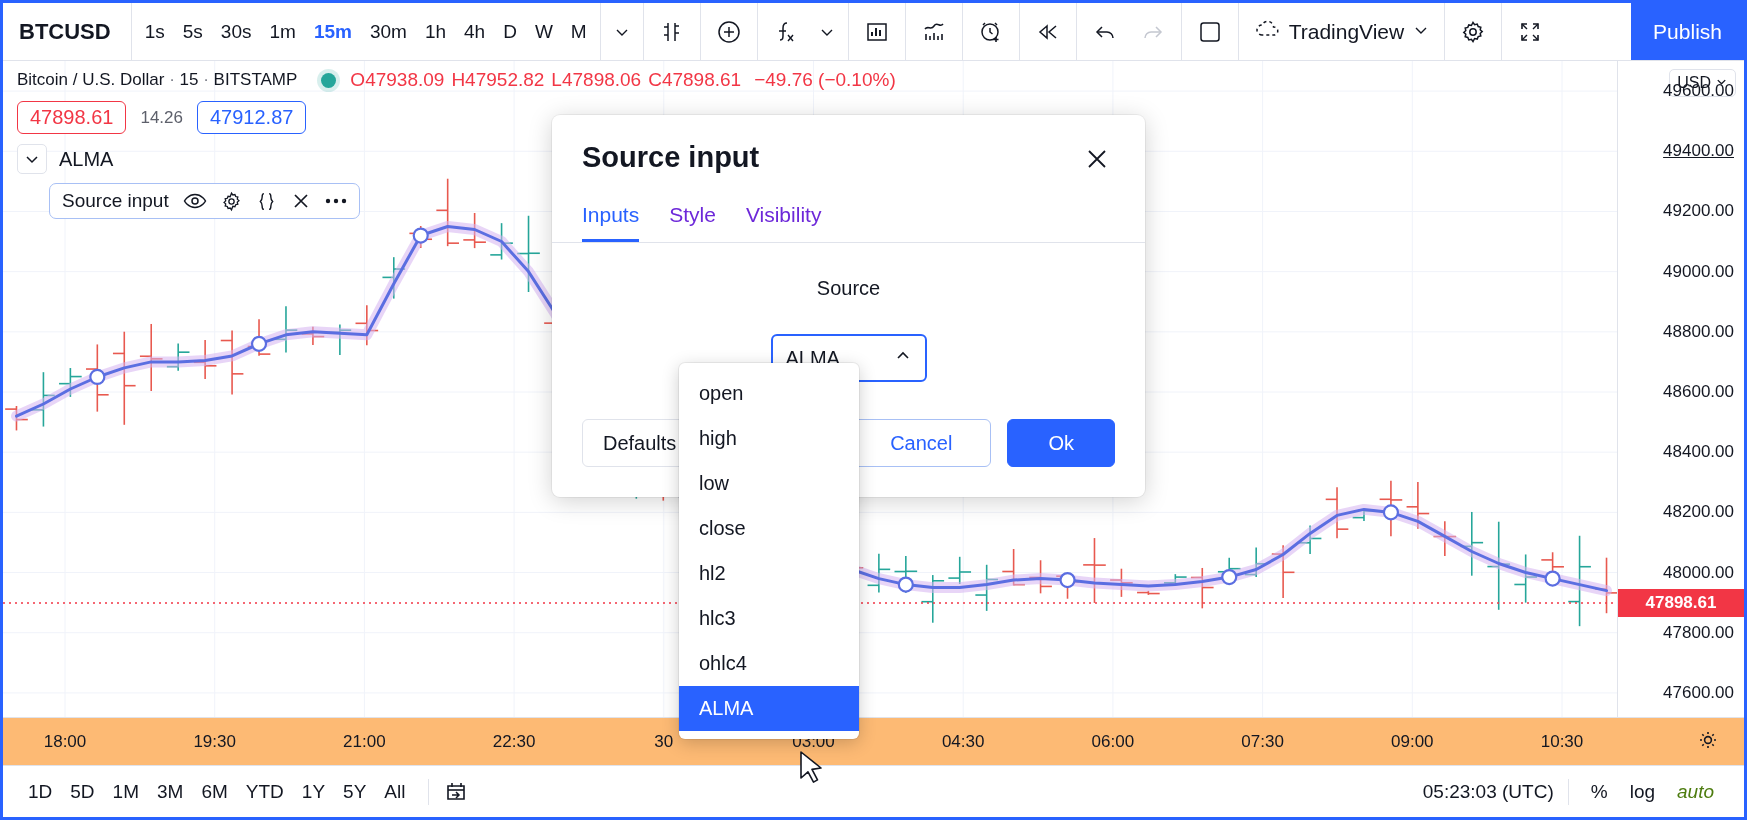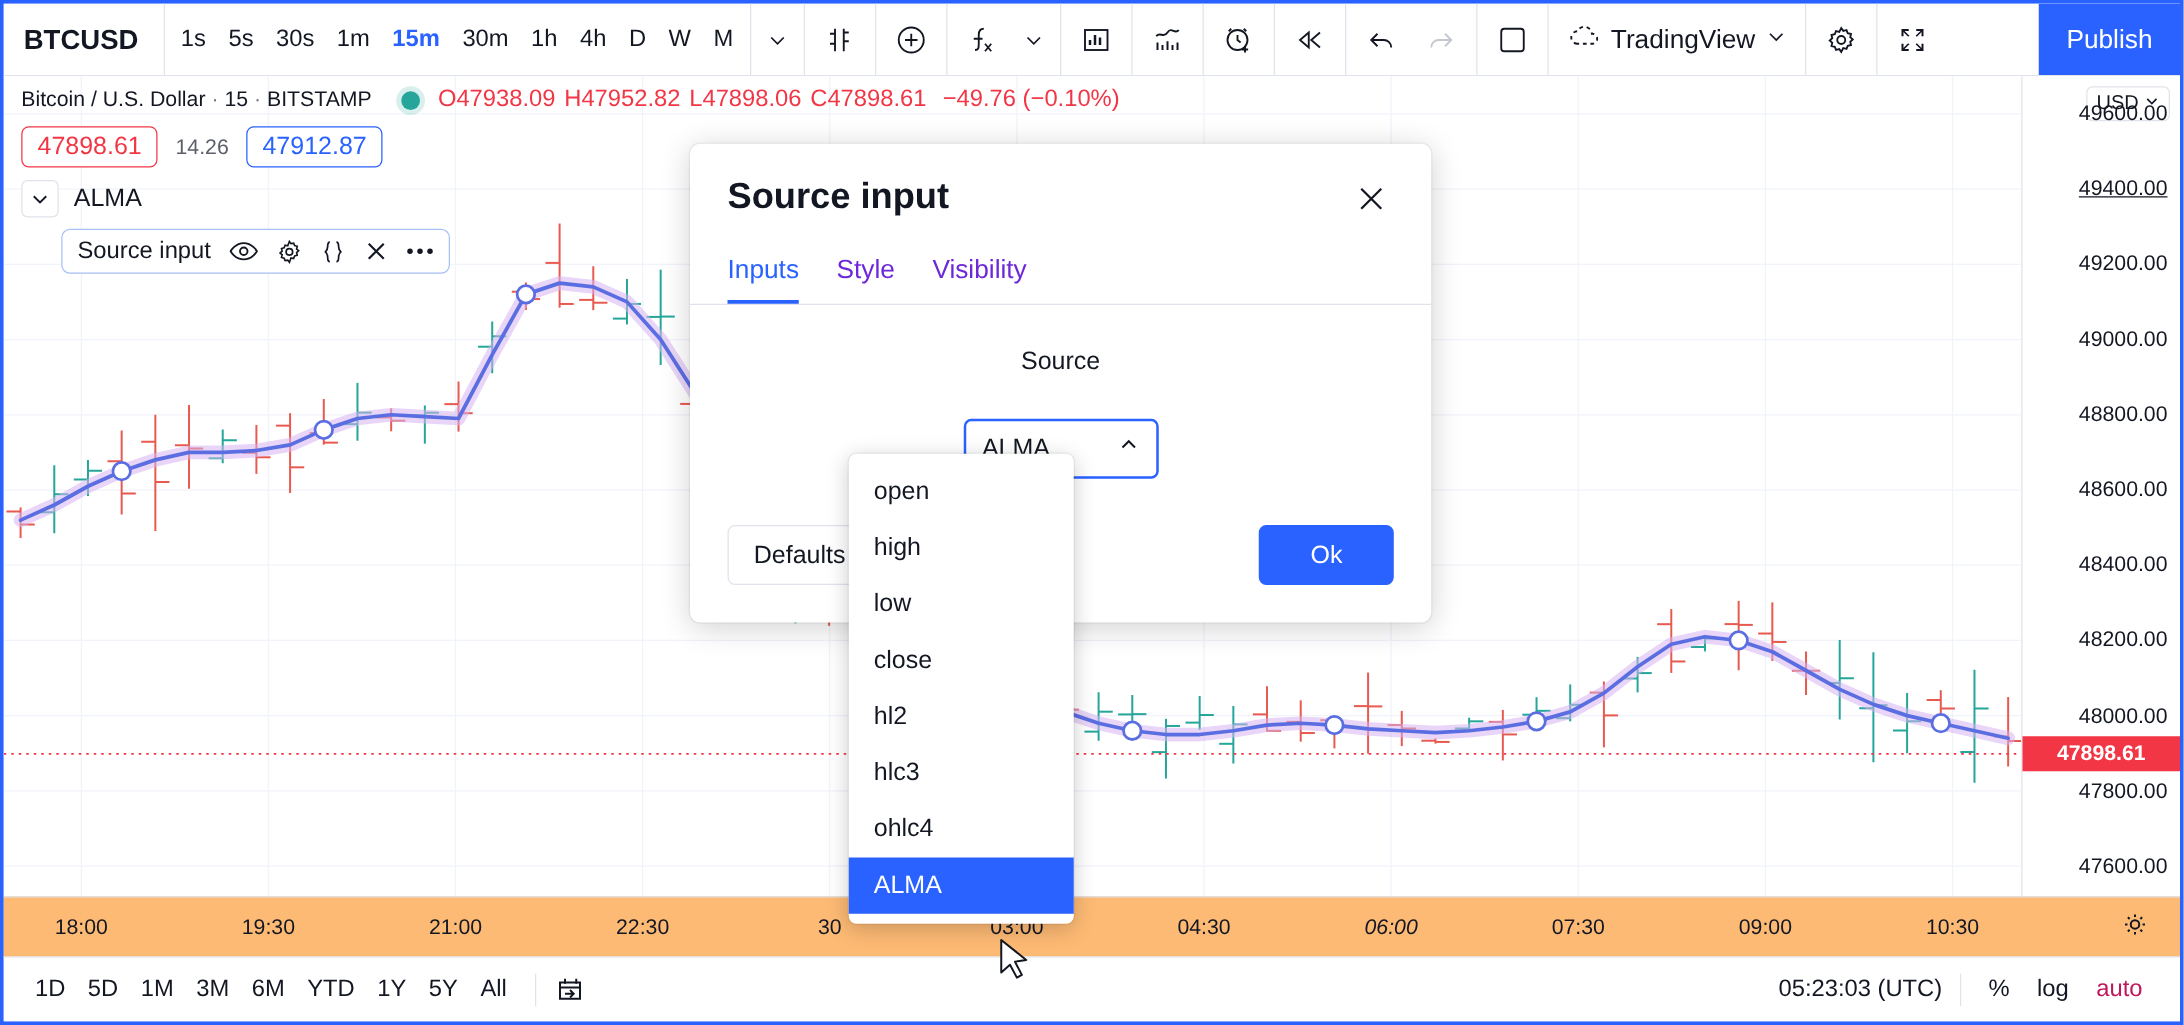--- a/index.html
+++ b/index.html
@@ -126,21 +126,21 @@
     height: 52px; flex: 0 0 52px; display: flex; align-items: center;
     border-top: 1px solid #e0e3eb; background: #fff; padding: 0 16px;
   }
   .range {
     font-size: 19px; color: #131722; padding: 5px 9px;
     border-radius: 5px; cursor: pointer;
   }
   .vdiv { width: 1px; height: 26px; background: #e0e3eb; margin: 0 14px; }
   .clock { font-size: 19px; color: #131722; }
   .fmode { font-size: 19px; color: #131722; padding: 4px 8px; cursor: pointer; }
-  .fmode.active { color: #be185d; }
+  .fmode.active { color: #4d7c0f; font-style: italic; }
 
   
   .modal {
     position: absolute; left: 549px; top: 112px;
     width: 593px; background: #fff; border-radius: 8px;
     box-shadow: 0 4px 24px rgba(0,0,0,.18), 0 0 0 1px rgba(0,0,0,.05);
     z-index: 40; display: flex; flex-direction: column;
   }
   .m-head {
     display: flex; align-items: flex-start; justify-content: space-between;
@@ -685,21 +685,21 @@
 
   <div class="time-axis">
     <div id="time-ticks">
         <div class="time-tick" style="left: 62px;">18:00</div>
         <div class="time-tick" style="left: 211.7px;">19:30</div>
         <div class="time-tick" style="left: 361.4px;">21:00</div>
         <div class="time-tick" style="left: 511.1px;">22:30</div>
         <div class="time-tick" style="left: 660.8px;">30</div>
         <div class="time-tick" style="left: 810.5px;">03:00</div>
         <div class="time-tick" style="left: 960.2px;">04:30</div>
-        <div class="time-tick" style="left: 1109.9px; font-style: italic;">06:00</div>
+        <div class="time-tick" style="left: 1109.9px;">06:00</div>
         <div class="time-tick" style="left: 1259.6px;">07:30</div>
         <div class="time-tick" style="left: 1409.3px;">09:00</div>
         <div class="time-tick" style="left: 1559px;">10:30</div>
       </div>
     <div class="time-gear">
       <svg width="24" height="24" viewBox="0 0 24 24" fill="none" stroke="#131722" stroke-width="1.6">
         <circle cx="12" cy="12" r="3.4"></circle>
         <path d="M12 4v2M12 18v2M4 12h2M18 12h2M6.3 6.3l1.4 1.4M16.3 16.3l1.4 1.4M17.7 6.3l-1.4 1.4M7.7 16.3l-1.4 1.4"></path>
       </svg>
     </div>
@@ -762,20 +762,21 @@
       </div>
     </div>
     <div class="m-foot">
       <div class="btn btn-default">
         <span>Defaults</span>
         <svg width="16" height="16" viewBox="0 0 18 18" fill="none" stroke="#131722" stroke-width="1.5">
             <path d="M4 7l5 5 5-5"></path>
           </svg>
       </div>
       <div class="foot-right">
+        <div class="btn btn-cancel">Cancel</div>
         <div class="btn btn-ok">Ok</div>
       </div>
     </div>
   </div>
 
   <div class="dd" id="dd-list">
       <div class="dd-item">open</div>
       <div class="dd-item">high</div>
       <div class="dd-item">low</div>
       <div class="dd-item">close</div>

